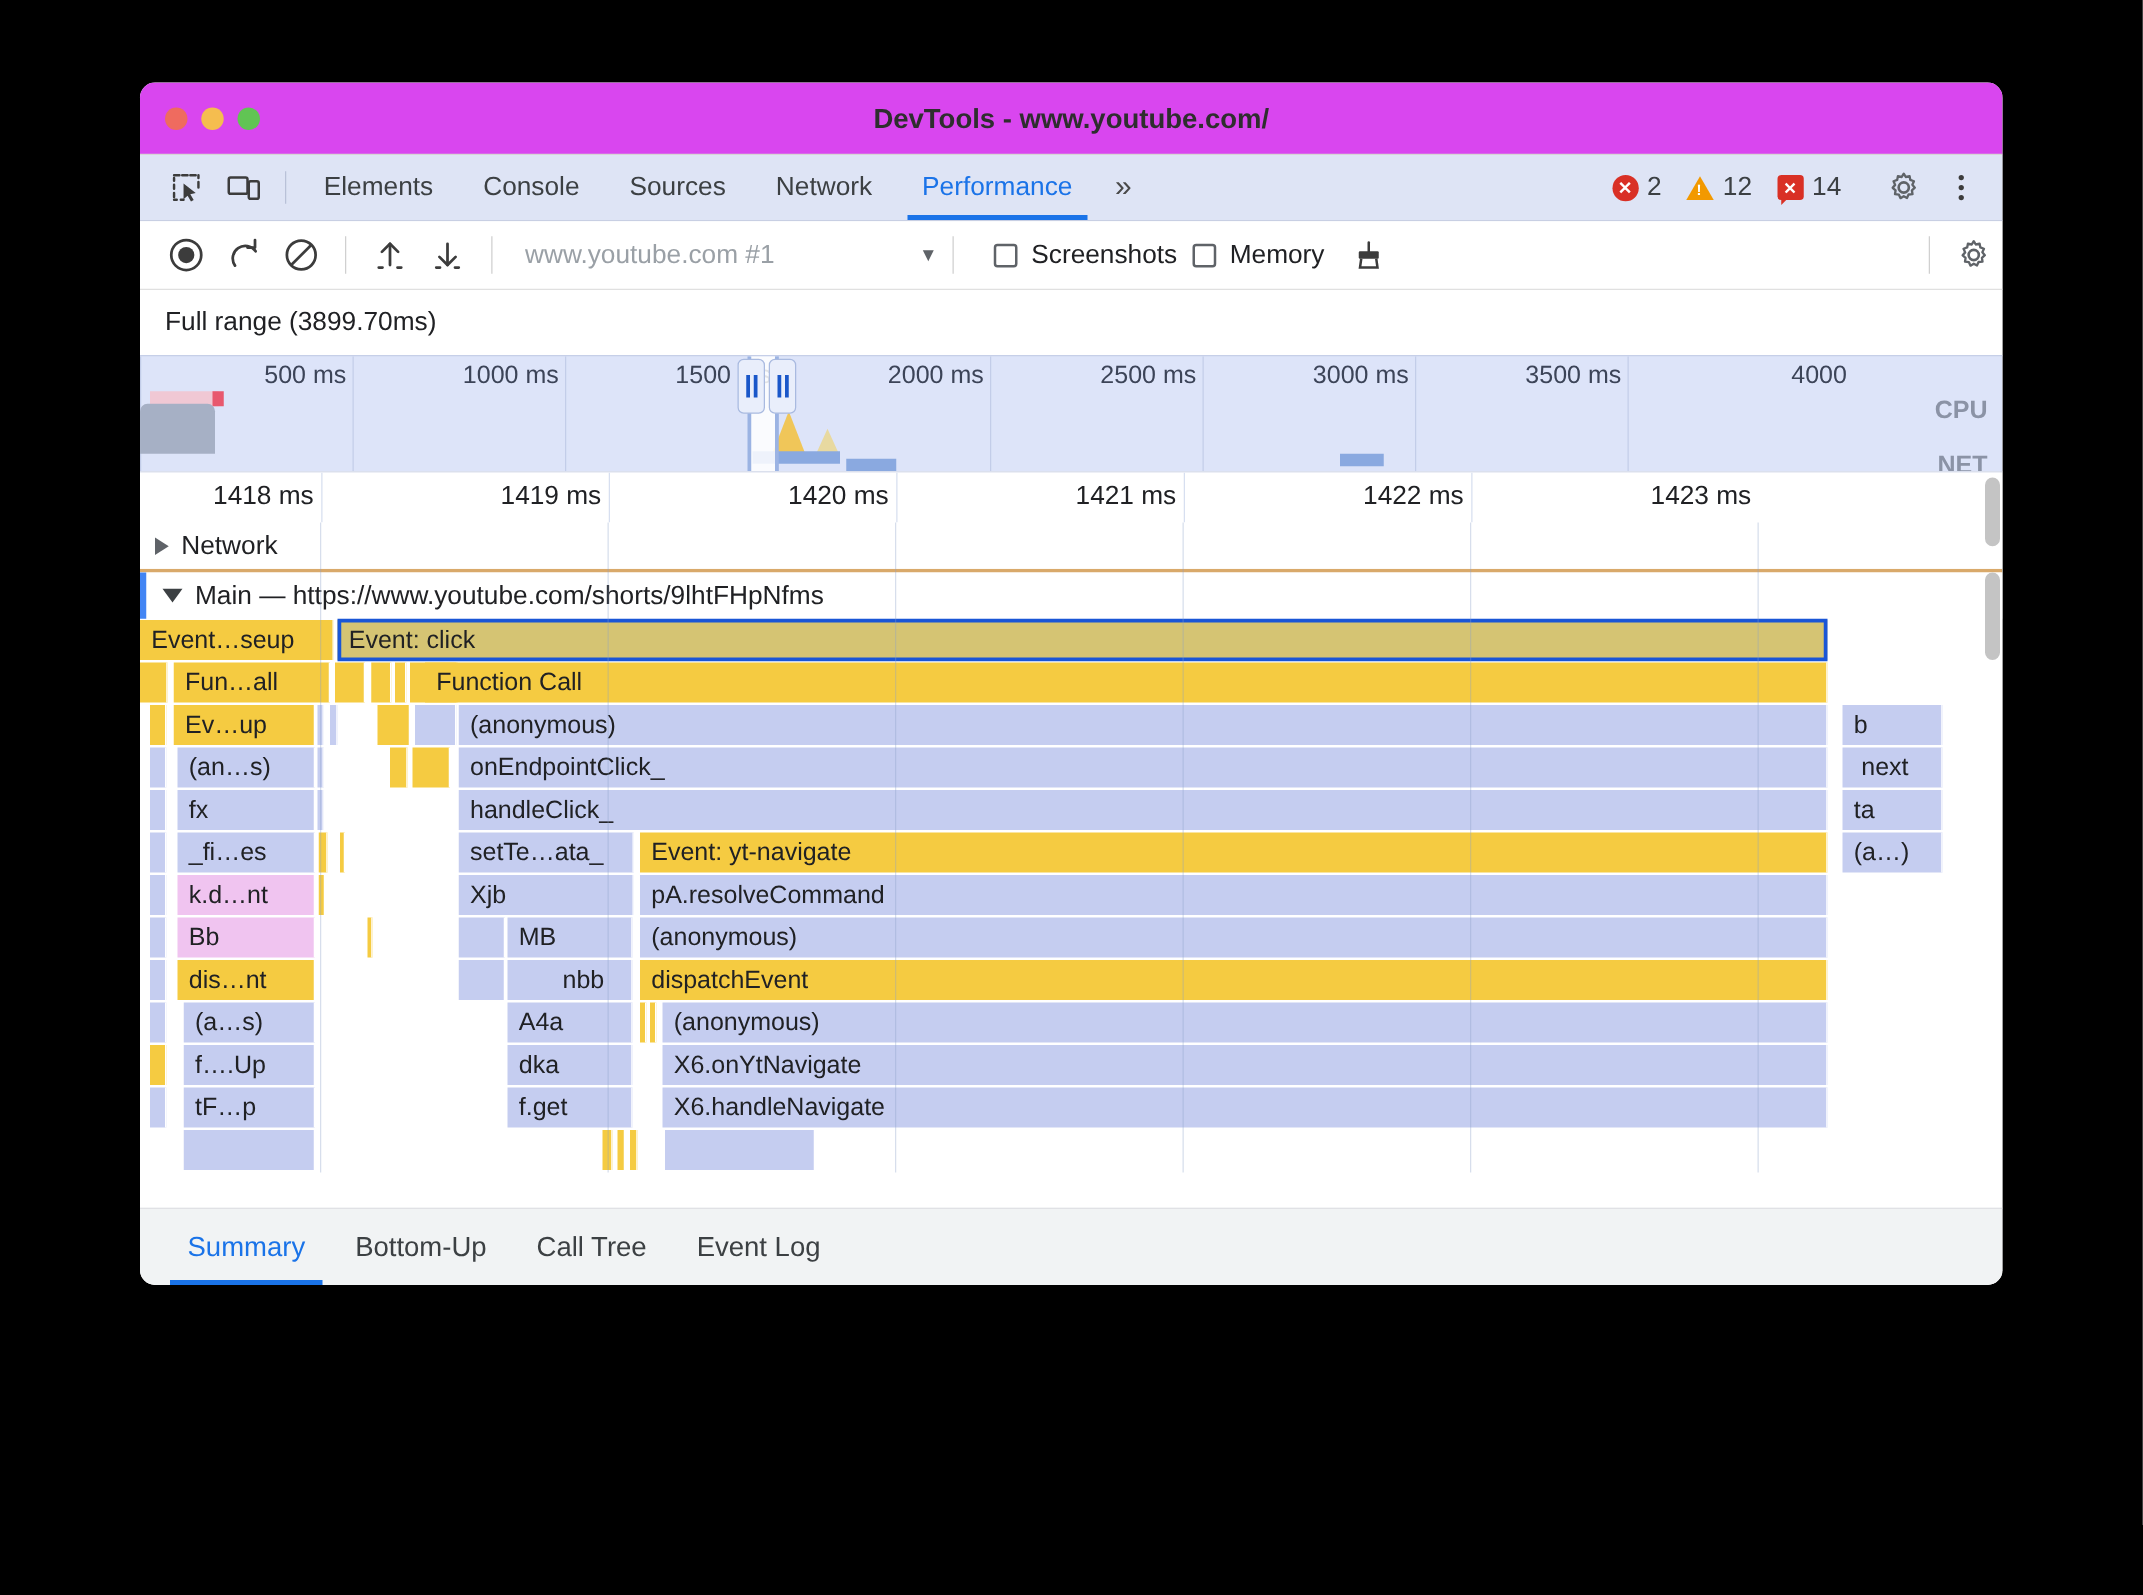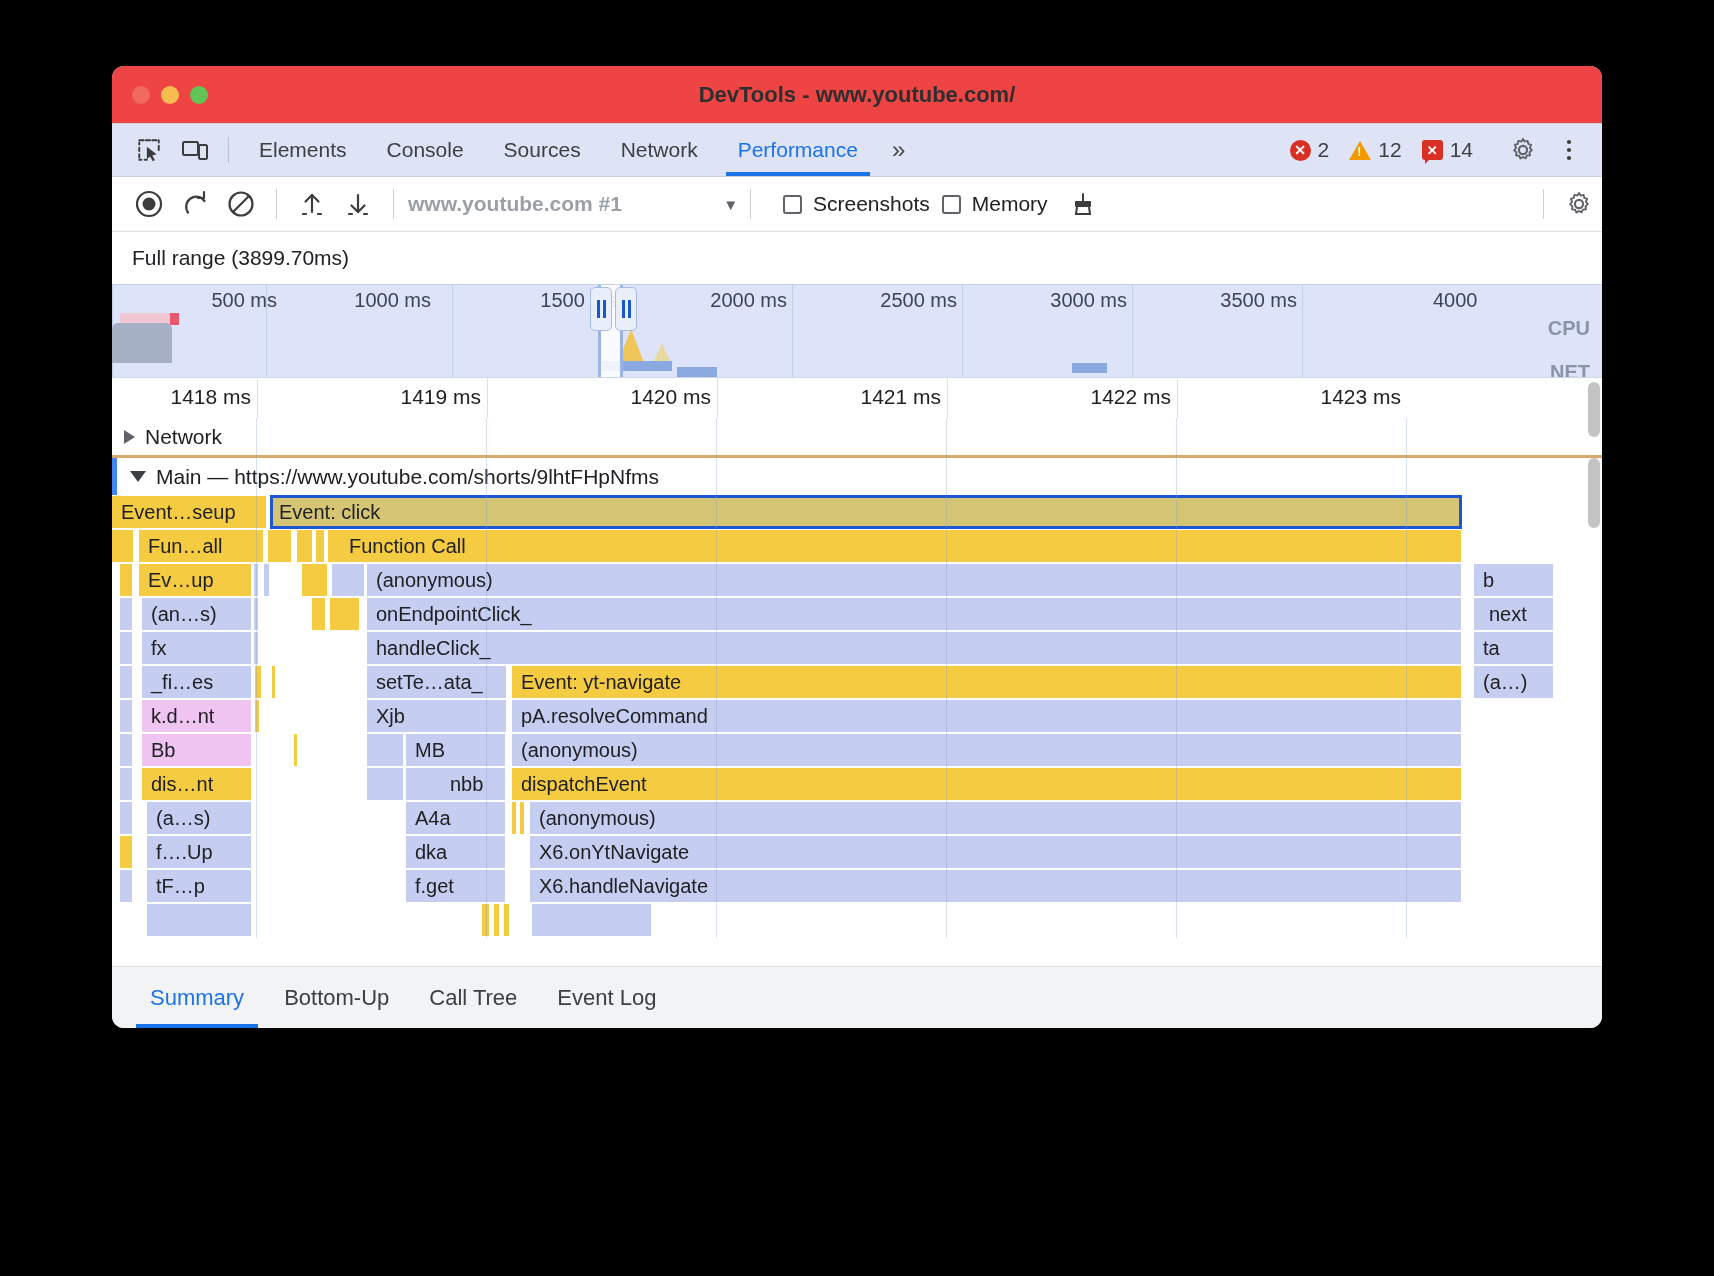--- a/index.html
+++ b/index.html
@@ -16,21 +16,21 @@
     background: #ffffff;
     border-radius: 12px;
     overflow: hidden;
     box-shadow: 0 10px 40px rgba(0,0,0,0.5);
     display: flex; flex-direction: column;
   }
 
   
   .titlebar {
     height: 58px; flex: 0 0 58px;
-    background: #ef4444;
+    background: #d946ef;
     border-bottom: 1px solid #d6d6d6;
     display: flex; align-items: center;
     position: relative;
   }
   .traffic { display: flex; gap: 11px; margin-left: 20px; }
   .dot { width: 18px; height: 18px; border-radius: 50%; }
   .dot.red { background: #ef6b5f; }
   .dot.yellow { background: #f5bd4f; }
   .dot.green { background: #61c454; }
   .title-text {
@@ -116,21 +116,21 @@
   }
   .ctl {
     width: 46px; height: 46px;
     display: flex; align-items: center; justify-content: center;
     color: #3c3c3c;
   }
   .ctl:first-child { margin-left: 14px; }
   .ctl-sep { width: 1px; height: 30px; background: #d0d0d0; margin: 0 12px; }
   .dropdown {
     display: flex; align-items: center;
-    margin-left: 2px; min-width: 330px; font-weight: bold;
+    margin-left: 14px; min-width: 330px;
   }
   .dropdown .dd-label { font-size: 21px; color: #9aa0a6; }
   .dropdown .dd-arrow {
     margin-left: auto; color: #5f6368; font-size: 15px;
   }
   .chk-group { display: flex; align-items: center; gap: 12px; margin-left: 20px; }
   .chk-item { display: flex; align-items: center; gap: 11px; }
   .chkbox {
     width: 19px; height: 19px; border: 2px solid #5f6368; border-radius: 3px;
     background: #fff;
@@ -435,21 +435,21 @@
     </div>
   </div>
 
   <div class="fullrange">Full range (3899.70ms)</div>
 
   <div class="overview">
     <div class="ov-ruler">
       <div class="ov-tick" style="left:0;width:170px;">
           <span>500 ms</span>
         </div>
-      <div class="ov-tick" style="left:154px;width:170px;text-align:right;">
+      <div class="ov-tick" style="left:170px;width:170px;text-align:right;">
           <span>1000 ms</span>
         </div>
       <div class="ov-tick" style="left:340px;width:170px;">
           <span>1500 ms</span>
         </div>
       <div class="ov-tick" style="left:510px;width:170px;">
           <span>2000 ms</span>
         </div>
       <div class="ov-tick" style="left:680px;width:170px;">
           <span>2500 ms</span>

